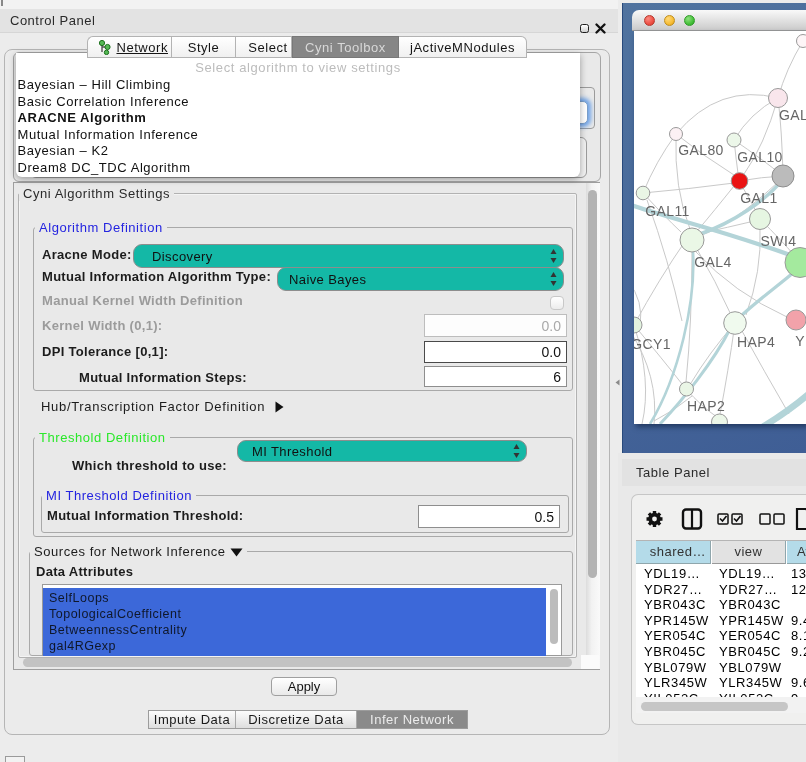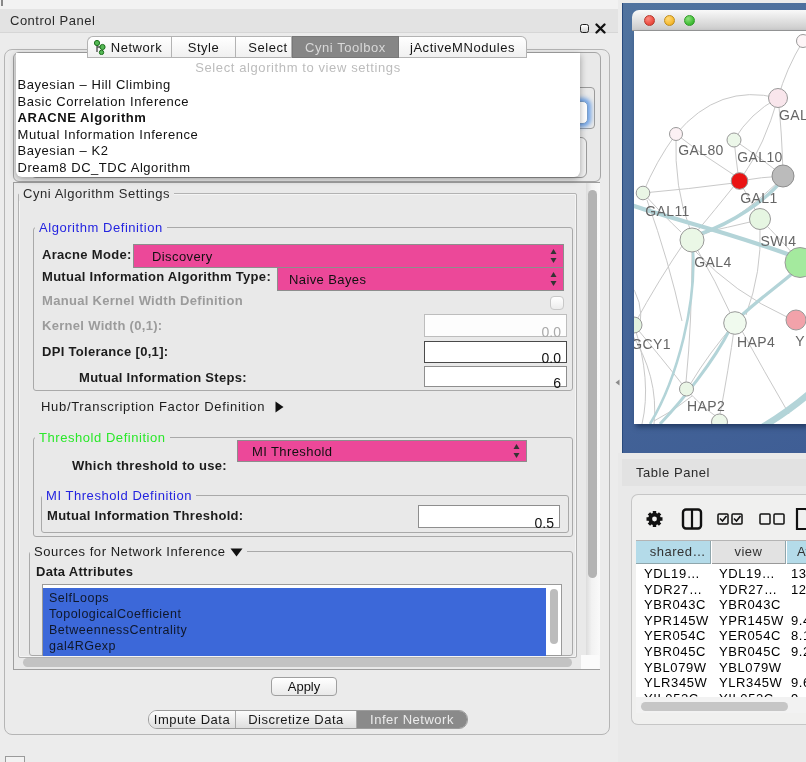--- a/index.html
+++ b/index.html
@@ -1,25 +1,25 @@
 <!DOCTYPE html>
 <html><head>
 <meta charset="utf-8">
 <style>
   * { margin:0; padding:0; box-sizing:border-box; }
   html,body { width:806px; height:762px; overflow:hidden; }
   body { background:#ececec; font-family:"Liberation Sans", sans-serif; position:relative; }
   .abs { position:absolute; }
   .lbl { font-size:13px; font-weight:bold; letter-spacing:0.3px; color:#1c1c1c; white-space:nowrap; }
   .lbl.dis { color:#9b9b9b; }
-  .combo { background:#ec4899; border:1px solid #8d8d8d; border-radius:0; font-size:13px; letter-spacing:0.4px; color:#111; }
+  .combo { background:#14b8a6; border:1px solid #8d8d8d; border-radius:9px; font-size:13px; letter-spacing:0.4px; color:#111; }
   .combo .ctext { position:absolute; left:18px; top:50%; transform:translateY(-50%); }
   .spin { position:absolute; right:6px; top:50%; transform:translateY(-50%); width:7px; height:14px; }
   .field { background:#fff; border:1px solid #7d7d7d; font-size:14px; color:#111; text-align:right; }
-  .field span { position:absolute; right:5px; top:50%; transform:translateY(-50%);margin-top:6px; }
+  .field span { position:absolute; right:5px; top:50%; transform:translateY(-50%); }
   .gbox { border:1px solid #a9a9a9; border-radius:3px; }
   .gtitle { position:absolute; font-size:13px; letter-spacing:0.55px; background:#e9e9e9; padding:0 4px; white-space:nowrap; }
 </style>
 </head>
 <body>
 
 <div class="abs" style="left:0;top:0;width:618px;height:9px;background:#f2f2f2;"></div>
 <div class="abs" style="left:1px;top:0;width:2px;height:6px;background:#888;"></div>
 <div class="abs" style="left:0;top:9px;width:618px;height:24px;background:#e3e3e3;border-bottom:1px solid #d6d6d6;">
   <div class="abs" style="left:10px;top:4px;font-size:13px;letter-spacing:0.5px;color:#2a2a2a;">Control Panel</div>
@@ -30,21 +30,21 @@
 </div>
 
 <div class="abs" style="left:4px;top:49px;width:606px;height:686px;border:1px solid #b5b5b5;border-radius:8px;background:#ebebeb;"></div>
 
 <div class="abs" style="left:13px;top:52px;width:588px;height:130px;border:1px solid #a5a5a5;border-radius:6px;background:#e9e9e9;"></div>
 <div class="abs" style="left:20px;top:87px;width:575px;height:42px;border:1px solid #9b9b9b;border-radius:4px;"></div>
 <div class="abs" style="left:30px;top:101px;width:558px;height:23px;background:#fff;border:1px solid #7a9ec9;border-radius:5px;box-shadow:0 0 4px 2.5px rgba(90,150,230,.85);"></div>
 <div class="abs" style="left:30px;top:137px;width:557px;height:41px;border:1px solid #9b9b9b;border-radius:6px;background:#f2f2f2;"></div>
 
 <div id="tabs" class="abs" style="left:87px;top:36px;height:22px;z-index:12;display:flex;font-size:13px;letter-spacing:0.55px;color:#151515;">
-  <div style="width:84px;background:linear-gradient(#ffffff,#f0f0f0);border:1px solid #b3b3b3;border-right:none;border-radius:6px 0 0 0;display:flex;align-items:center;justify-content:center;gap:4px;padding-right:3px;">
+  <div style="width:84px;background:linear-gradient(#ffffff,#f0f0f0);border:1px solid #b3b3b3;border-right:none;border-radius:6px 0 0 0;display:flex;align-items:center;justify-content:flex-end;gap:4px;padding-right:3px;text-decoration:underline;">
     <svg width="13" height="15" viewBox="0 0 13 15">
         <path d="M3 3 L3 12 M3 7 L8 7" stroke="#555" stroke-width="1.4" fill="none"></path>
         <circle cx="3" cy="3" r="2.6" fill="#55b855" stroke="#1c701c"></circle>
         <circle cx="8.5" cy="7" r="2.6" fill="#55b855" stroke="#1c701c"></circle>
         <circle cx="7.5" cy="12.4" r="2.2" fill="#55b855" stroke="#1c701c"></circle>
       </svg>
     <span>Network</span>
   </div>
   <div style="width:64px;background:linear-gradient(#ffffff,#f0f0f0);border:1px solid #b3b3b3;border-right:none;display:flex;align-items:center;justify-content:center;">Style</div>
   <div style="width:57px;background:linear-gradient(#ffffff,#f0f0f0);border:1px solid #b3b3b3;display:flex;align-items:center;justify-content:center;padding-left:9px;">Select</div>
@@ -135,21 +135,21 @@
   <div class="lbl abs" style="left:36px;top:564px;">Data Attributes</div>
 
   <div class="abs" style="left:42px;top:584px;width:520px;height:72px;border:1px solid #9a9a9a;background:#fff;">
     <div class="abs" style="left:0;top:3px;width:503px;height:68px;background:#3c68d9;"></div>
     <div class="abs" style="left:6px;top:6px;font-size:12.5px;letter-spacing:0.5px;color:#0f172a;line-height:15.9px;white-space:nowrap;">SelfLoops<br>TopologicalCoefficient<br>BetweennessCentrality<br>gal4RGexp</div>
     <div class="abs" style="left:507px;top:4px;width:8px;height:55px;background:#bcbcbc;border-radius:4px;"></div>
   </div>
 </div>
 
 <div class="abs" style="left:271px;top:677px;width:66px;height:19px;background:linear-gradient(#ffffff,#e9e9e9);border:1px solid #9f9f9f;border-radius:4px;text-align:center;font-size:13px;color:#111;line-height:17px;">Apply</div>
-<div id="btabs" class="abs" style="left:148px;top:710px;height:19px;z-index:2;display:flex;font-size:13px;letter-spacing:0.5px;border:1px solid #9c9c9c;border-radius:9px;overflow:hidden;">
+<div id="btabs" class="abs" style="left:148px;top:710px;height:19px;z-index:2;display:flex;font-size:13px;letter-spacing:0.5px;border:1px solid #9c9c9c;border-radius:0;overflow:hidden;">
   <div style="width:87px;background:linear-gradient(#fcfcfc,#dedede);color:#1a1a1a;display:flex;align-items:center;justify-content:center;border-right:1px solid #a8a8a8;">Impute Data</div>
   <div style="width:121px;background:linear-gradient(#fcfcfc,#dedede);color:#1a1a1a;display:flex;align-items:center;justify-content:center;border-right:1px solid #a8a8a8;">Discretize Data</div>
   <div style="width:110px;background:#8a8a8a;color:#ebebeb;display:flex;align-items:center;justify-content:center;">Infer Network</div>
 </div>
 <div class="abs" style="left:4.5px;top:756px;width:20px;height:12px;border:1.5px solid #9a9a9a;background:#f2f2f2;"></div>
 
 <div class="abs" style="left:16px;top:53px;width:564px;height:124px;background:#fff;border-radius:0 0 6px 6px;box-shadow:0 2px 7px rgba(0,0,0,.35);z-index:9;">
   <div style="text-align:center;font-size:13px;letter-spacing:0.6px;color:#bcbcbc;margin-top:7px;">Select algorithm to view settings</div>
   <div style="font-size:13px;letter-spacing:0.55px;color:#111;margin-left:1.5px;line-height:16.6px;margin-top:2px;">
     Bayesian – Hill Climbing<br>

